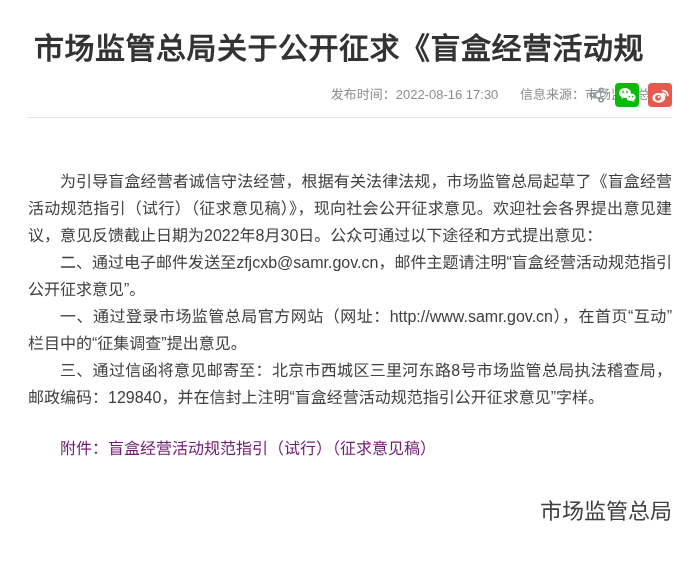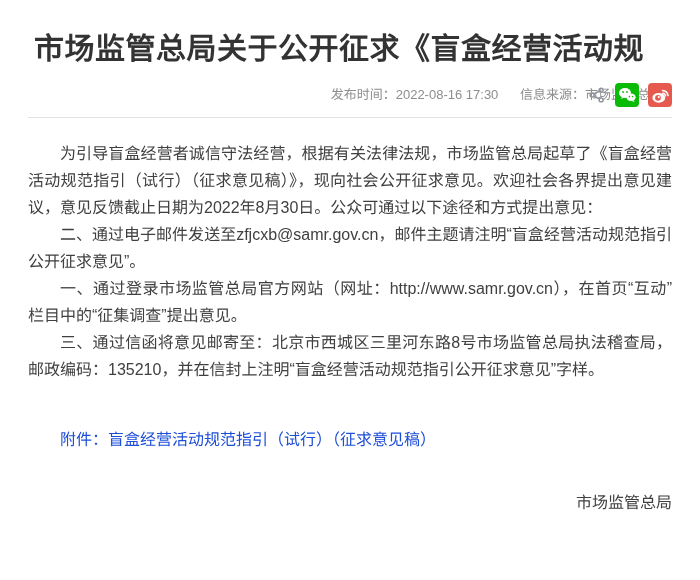--- a/index.html
+++ b/index.html
@@ -60,41 +60,41 @@
   .badge.wechat { background: #09BB07; }
   .badge.weibo  { background: #E6594E; }
 
   .divider {
     border: none;
     border-top: 1px solid #e3e3e3;
     margin-top: 8px;
   }
 
   .article-body {
-    margin-top: 22px;
+    margin-top: 50px;
     font-size: 16px;
     line-height: 27px;
     color: #404040;
     text-align: justify;
   }
   .article-body p { text-indent: 2em; }
 
   .attachment {
-    margin-top: 43px;
+    margin-top: 24px;
     font-size: 16px;
     line-height: 27px;
-    color: #1d4ed8;
+    color: #701a75;
     text-indent: 2em;
   }
   .attachment .attachment-title { cursor: pointer; }
 
   .signature {
     margin-top: 36px;
     text-align: right;
-    font-size: 16px;
+    font-size: 22px;
     line-height: 27px;
     color: #404040;
     padding-right: 0;
   }
   .signature div { display: block; }
 </style>
 </head>
 <body>
 
 <div class="page">
@@ -141,21 +141,21 @@
         </span>
       </div>
     </div>
 
     <hr class="divider">
 
     <div class="article-body">
       <p>为引导盲盒经营者诚信守法经营，根据有关法律法规，市场监管总局起草了《盲盒经营活动规范指引（试行）（征求意见稿）》，现向社会公开征求意见。欢迎社会各界提出意见建议，意见反馈截止日期为2022年8月30日。公众可通过以下途径和方式提出意见：</p>
       <p>二、通过电子邮件发送至zfjcxb@samr.gov.cn，邮件主题请注明“盲盒经营活动规范指引公开征求意见”。</p>
       <p>一、通过登录市场监管总局官方网站（网址：http://www.samr.gov.cn），在首页“互动”栏目中的“征集调查”提出意见。</p>
-      <p>三、通过信函将意见邮寄至：北京市西城区三里河东路8号市场监管总局执法稽查局，邮政编码：135210，并在信封上注明“盲盒经营活动规范指引公开征求意见”字样。</p>
+      <p>三、通过信函将意见邮寄至：北京市西城区三里河东路8号市场监管总局执法稽查局，邮政编码：129840，并在信封上注明“盲盒经营活动规范指引公开征求意见”字样。</p>
     </div>
 
     <div class="attachment">
       <span>附件：</span><span class="attachment-title">盲盒经营活动规范指引（试行）（征求意见稿）</span>
     </div>
 
     <div class="signature">
       <div>市场监管总局</div>
     </div>
 

